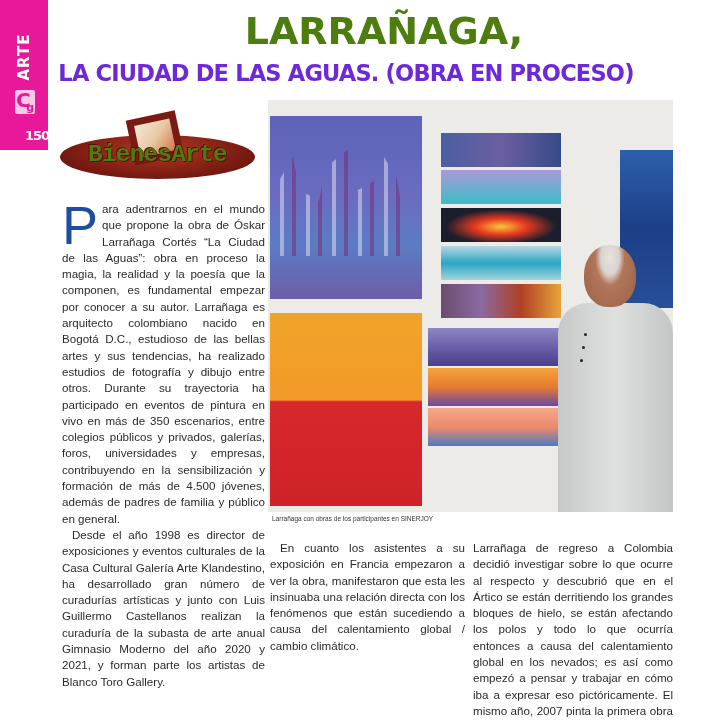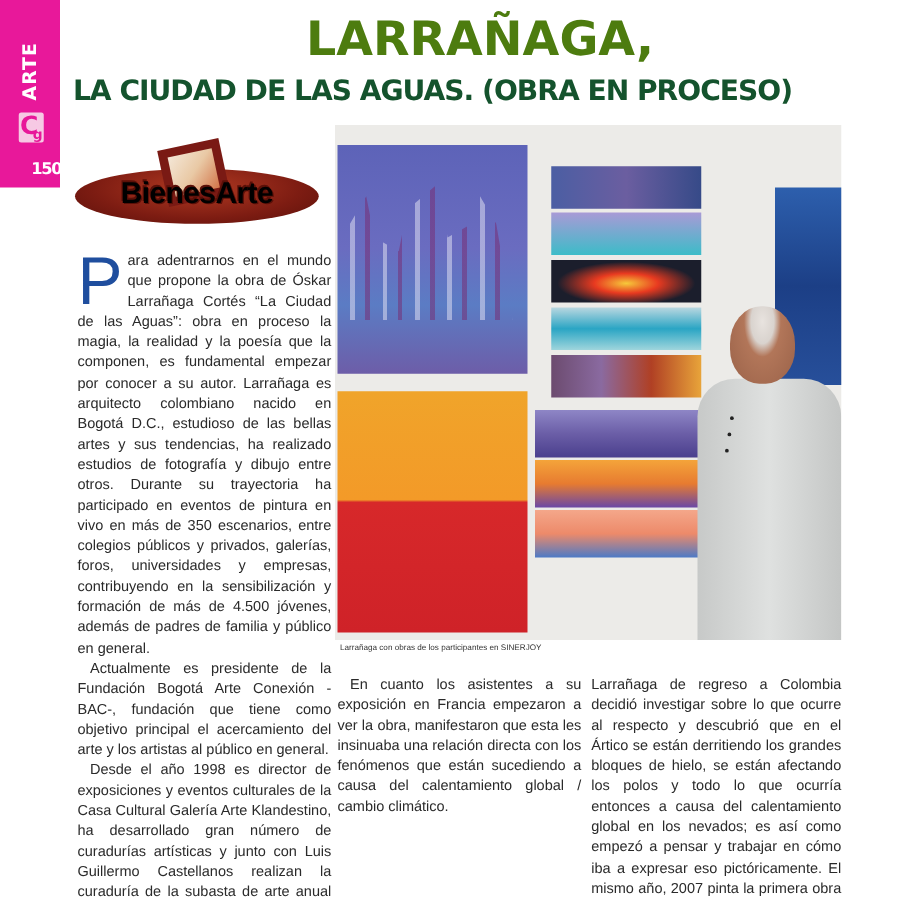--- a/index.html
+++ b/index.html
@@ -10,31 +10,31 @@
   .sidebar .section { position:absolute; left:8px; top:32px; width:32px; height:50px; }
   .sidebar .section span { position:absolute; left:50%; top:50%; transform:translate(-50%,-50%) rotate(-90deg);
      color:#fff; font-weight:bold; font-size:15px; letter-spacing:1px; white-space:nowrap; font-family:"DejaVu Sans", sans-serif; }
   .sidebar .mag-logo { position:absolute; left:15px; top:90px; width:20px; height:24px; background:#f6c9e4; border-radius:2px; }
   .sidebar .mag-logo::before { content:"C"; position:absolute; left:1px; top:-2px; font-size:20px; font-weight:bold; color:#E8189A; font-family:"DejaVu Sans", sans-serif; }
   .sidebar .mag-logo::after { content:"g"; position:absolute; right:1px; bottom:0px; font-size:11px; font-weight:bold; color:#E8189A; font-family:"DejaVu Sans", sans-serif; }
   .sidebar .page-num { position:absolute; left:0; width:48px; top:128px; text-align:center; color:#fff; font-weight:bold; font-size:13px; letter-spacing:-1px; font-family:"DejaVu Sans", sans-serif;padding-left:25px; }
 
   .title { position:absolute; left:48px; width:672px; top:4px; text-align:center; color:#4d7c0f;
      font-family:"DejaVu Sans", sans-serif; font-weight:bold; font-size:38px; letter-spacing:0px; line-height:54px; }
-  .subtitle { position:absolute; left:48px; width:596px; top:58px; text-align:center; color:#14532d;
+  .subtitle { position:absolute; left:48px; width:596px; top:58px; text-align:center; color:#6d28d9;
      font-family:"DejaVu Sans", sans-serif; font-weight:bold; font-size:22.5px; letter-spacing:-0.8px; line-height:30px; }
 
   .logo { position:absolute; left:60px; top:113px; width:195px; height:70px; }
   .logo .ellipse { position:absolute; left:0; top:22px; width:195px; height:44px; border-radius:50%;
      background:radial-gradient(ellipse at 50% 35%, #b23a22 0%, #7d1c12 60%, #5a100a 100%); }
   .logo .frame { position:absolute; left:70px; top:2px; width:50px; height:46px; background:#7a1a14; transform:rotate(-12deg); }
   .logo .frame::after { content:""; position:absolute; left:7px; top:7px; width:36px; height:32px;
      background:linear-gradient(135deg,#f4e7d7 0%,#e9c9a5 50%,#d2754a 100%); }
-  .logo .text { position:absolute; left:0; width:195px; top:28px; text-align:center; font-family:Liberation Sans, sans-serif;
-     font-weight:bold; font-size:24px; color:#000000; text-shadow:1px 1px 0 #5a1008, -1px -1px 0 #5a1008; letter-spacing:-0.5px; }
+  .logo .text { position:absolute; left:0; width:195px; top:28px; text-align:center; font-family:Liberation Mono, monospace;
+     font-weight:bold; font-size:24px; color:#4d7c0f; text-shadow:1px 1px 0 #5a1008, -1px -1px 0 #5a1008; letter-spacing:-0.5px; }
 
   .photo { position:absolute; left:268px; top:100px; width:405px; height:412px; background:#ecebe8; overflow:hidden; }
   .painting { position:absolute; }
   .p-blue { left:2px; top:16px; width:152px; height:183px; background:linear-gradient(180deg,#5d63b8 0%,#6a6cc0 45%,#5b7cc4 70%,#6d5da8 100%); }
   .p-blue::before { content:""; position:absolute; left:10px; top:30px; width:130px; height:110px;
      background:repeating-linear-gradient(90deg, rgba(220,220,240,0.55) 0 4px, transparent 4px 12px, rgba(120,40,110,0.5) 12px 16px, transparent 16px 26px); 
      clip-path:polygon(0 30%,10% 10%,15% 40%,30% 50%,35% 20%,55% 0,60% 40%,75% 30%,80% 10%,90% 30%,100% 100%,0 100%); }
   .p-orange { left:2px; top:213px; width:152px; height:193px; background:linear-gradient(180deg,#f0a42a 0%,#f39a28 45%,#d7282a 46%,#cf2228 100%); }
   .p-strip { left:173px; width:120px; height:34px; }
   .s1 { top:33px; background:linear-gradient(90deg,#4b5ea3,#6b5ea0,#364a88); }
@@ -103,21 +103,20 @@
       <span class="btn" style="left:24px;top:43px"></span>
       <span class="btn" style="left:22px;top:56px"></span>
     </div>
     <div class="head"></div>
   </div>
 </div>
 <div class="caption">Larrañaga con obras de los participantes en SINERJOY</div>
 
 <div class="col col1">
   <p class="first"><span class="dropcap">P</span><span>ara adentrarnos en el mundo que propone la obra de Óskar Larrañaga Cortés “La Ciudad de las Aguas”: obra en proceso la magia, la realidad y la poesía que la componen, es fundamental empezar por conocer a su autor. Larrañaga es arquitecto colombiano nacido en Bogotá D.C., estudioso de las bellas artes y sus tendencias, ha realizado estudios de fotografía y dibujo entre otros. Durante su trayectoria ha participado en eventos de pintura en vivo en más de 350 escenarios, entre colegios públicos y privados, galerías, foros, universidades y empresas, contribuyendo en la sensibilización y formación de más de 4.500 jóvenes, además de padres de familia y público en general.</span></p>
-  <p>Actualmente es presidente de la Fundación Bogotá Arte Conexión -BAC-, fundación que tiene como objetivo principal el acercamiento del arte y los artistas al público en general.</p>
   <p>Desde el año 1998 es director de exposiciones y eventos culturales de la Casa Cultural Galería Arte Klandestino, ha desarrollado gran número de curadurías artísticas y junto con Luis Guillermo Castellanos realizan la curaduría de la subasta de arte anual Gimnasio Moderno del año 2020 y 2021, y forman parte los artistas de Blanco Toro Gallery.</p>
 
 </div>
 
 <div class="col col2">
   <p>En cuanto los asistentes a su exposición en Francia empezaron a ver la obra, manifestaron que esta les insinuaba una relación directa con los fenómenos que están sucediendo a causa del calentamiento global / cambio climático.</p>
 </div>
 
 <div class="col col3">
   <p class="noindent"><span>Larrañaga de regreso a Colombia decidió investigar sobre lo que ocurre al respecto y descubrió que en el Ártico se están derritiendo los grandes bloques de hielo, se están afectando los polos y todo lo que ocurría entonces a causa del calentamiento global en los nevados; es así como empezó a pensar y trabajar en cómo iba a expresar eso pictóricamente. El mismo año, 2007 pinta la primera obra que dio inicio a lo que conocemos como la serie </span></p>

